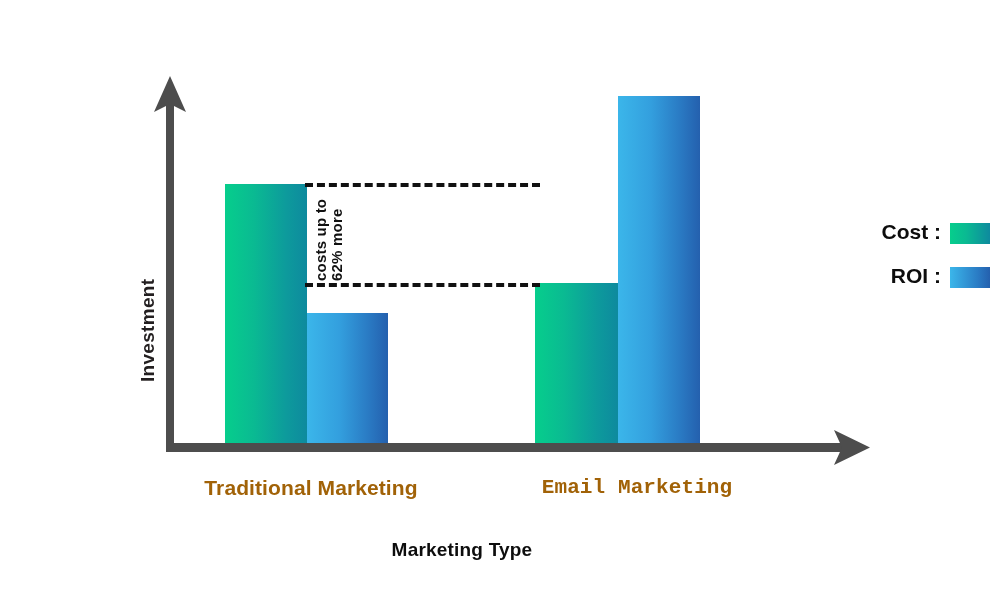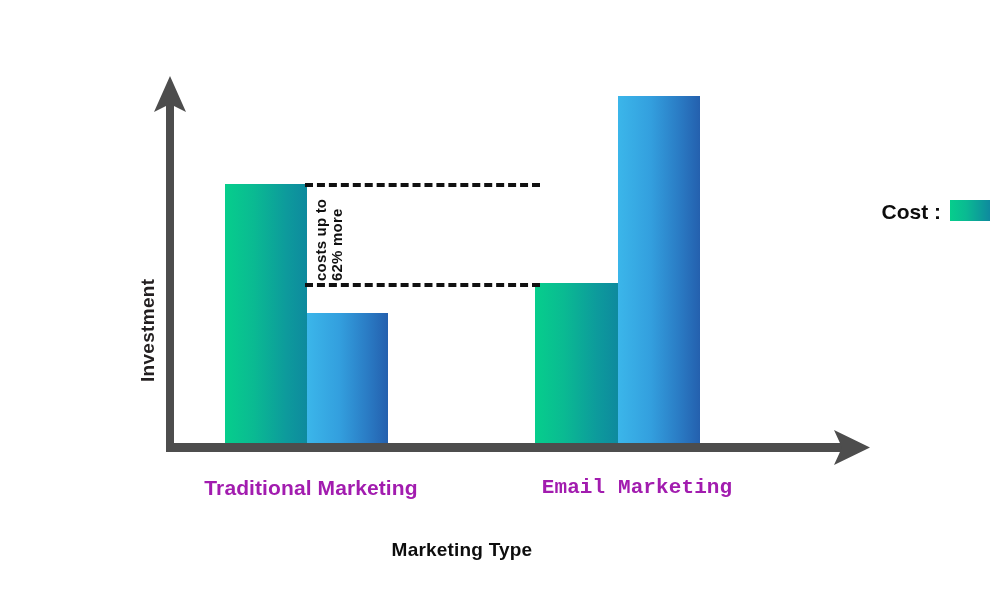--- a/index.html
+++ b/index.html
@@ -90,37 +90,38 @@
     font-size: 19px;
     font-weight: 700;
     color: #0D0D0D;
     letter-spacing: 0.2px;
   }
   .cat-label {
     position: absolute;
     text-align: center;
     font-size: 21px;
     font-weight: 700;
-    color: #a21caf;
+    color: #a16207;
     letter-spacing: 0.1px;
     white-space: nowrap;
   }
 
   
   .legend {
     position: absolute;
     left: 810px;
     top: 200px;
     width: 180px;
   }
   .legend-row {
     display: flex;
-    align-items: flex-start;
+    align-items: flex-end;
     justify-content: flex-end;
     height: 36px;
+    margin-top: 8px;
   }
   .legend-label {
     font-size: 21px;
     font-weight: 700;
     color: #0D0D0D;
     margin-right: 9px;
     white-space: nowrap;
   }
   .legend-swatch {
     width: 40px;
@@ -173,15 +174,19 @@
 
   <div class="cat-label" style="left:512px; top:476px; width:250px;font-family:Liberation Mono, monospace;">Email Marketing</div>
 
   <div class="x-axis-title" style="left:-38px; top:539px;">Marketing Type</div>
 
   <div class="legend">
     <div class="legend-row">
       <span class="legend-label">Cost :</span>
       <span class="legend-swatch cost"></span>
     </div>
+    <div class="legend-row">
+      <span class="legend-label">ROI :</span>
+      <span class="legend-swatch roi"></span>
+    </div>
   </div>
 
 </div>
 
 </body></html>

